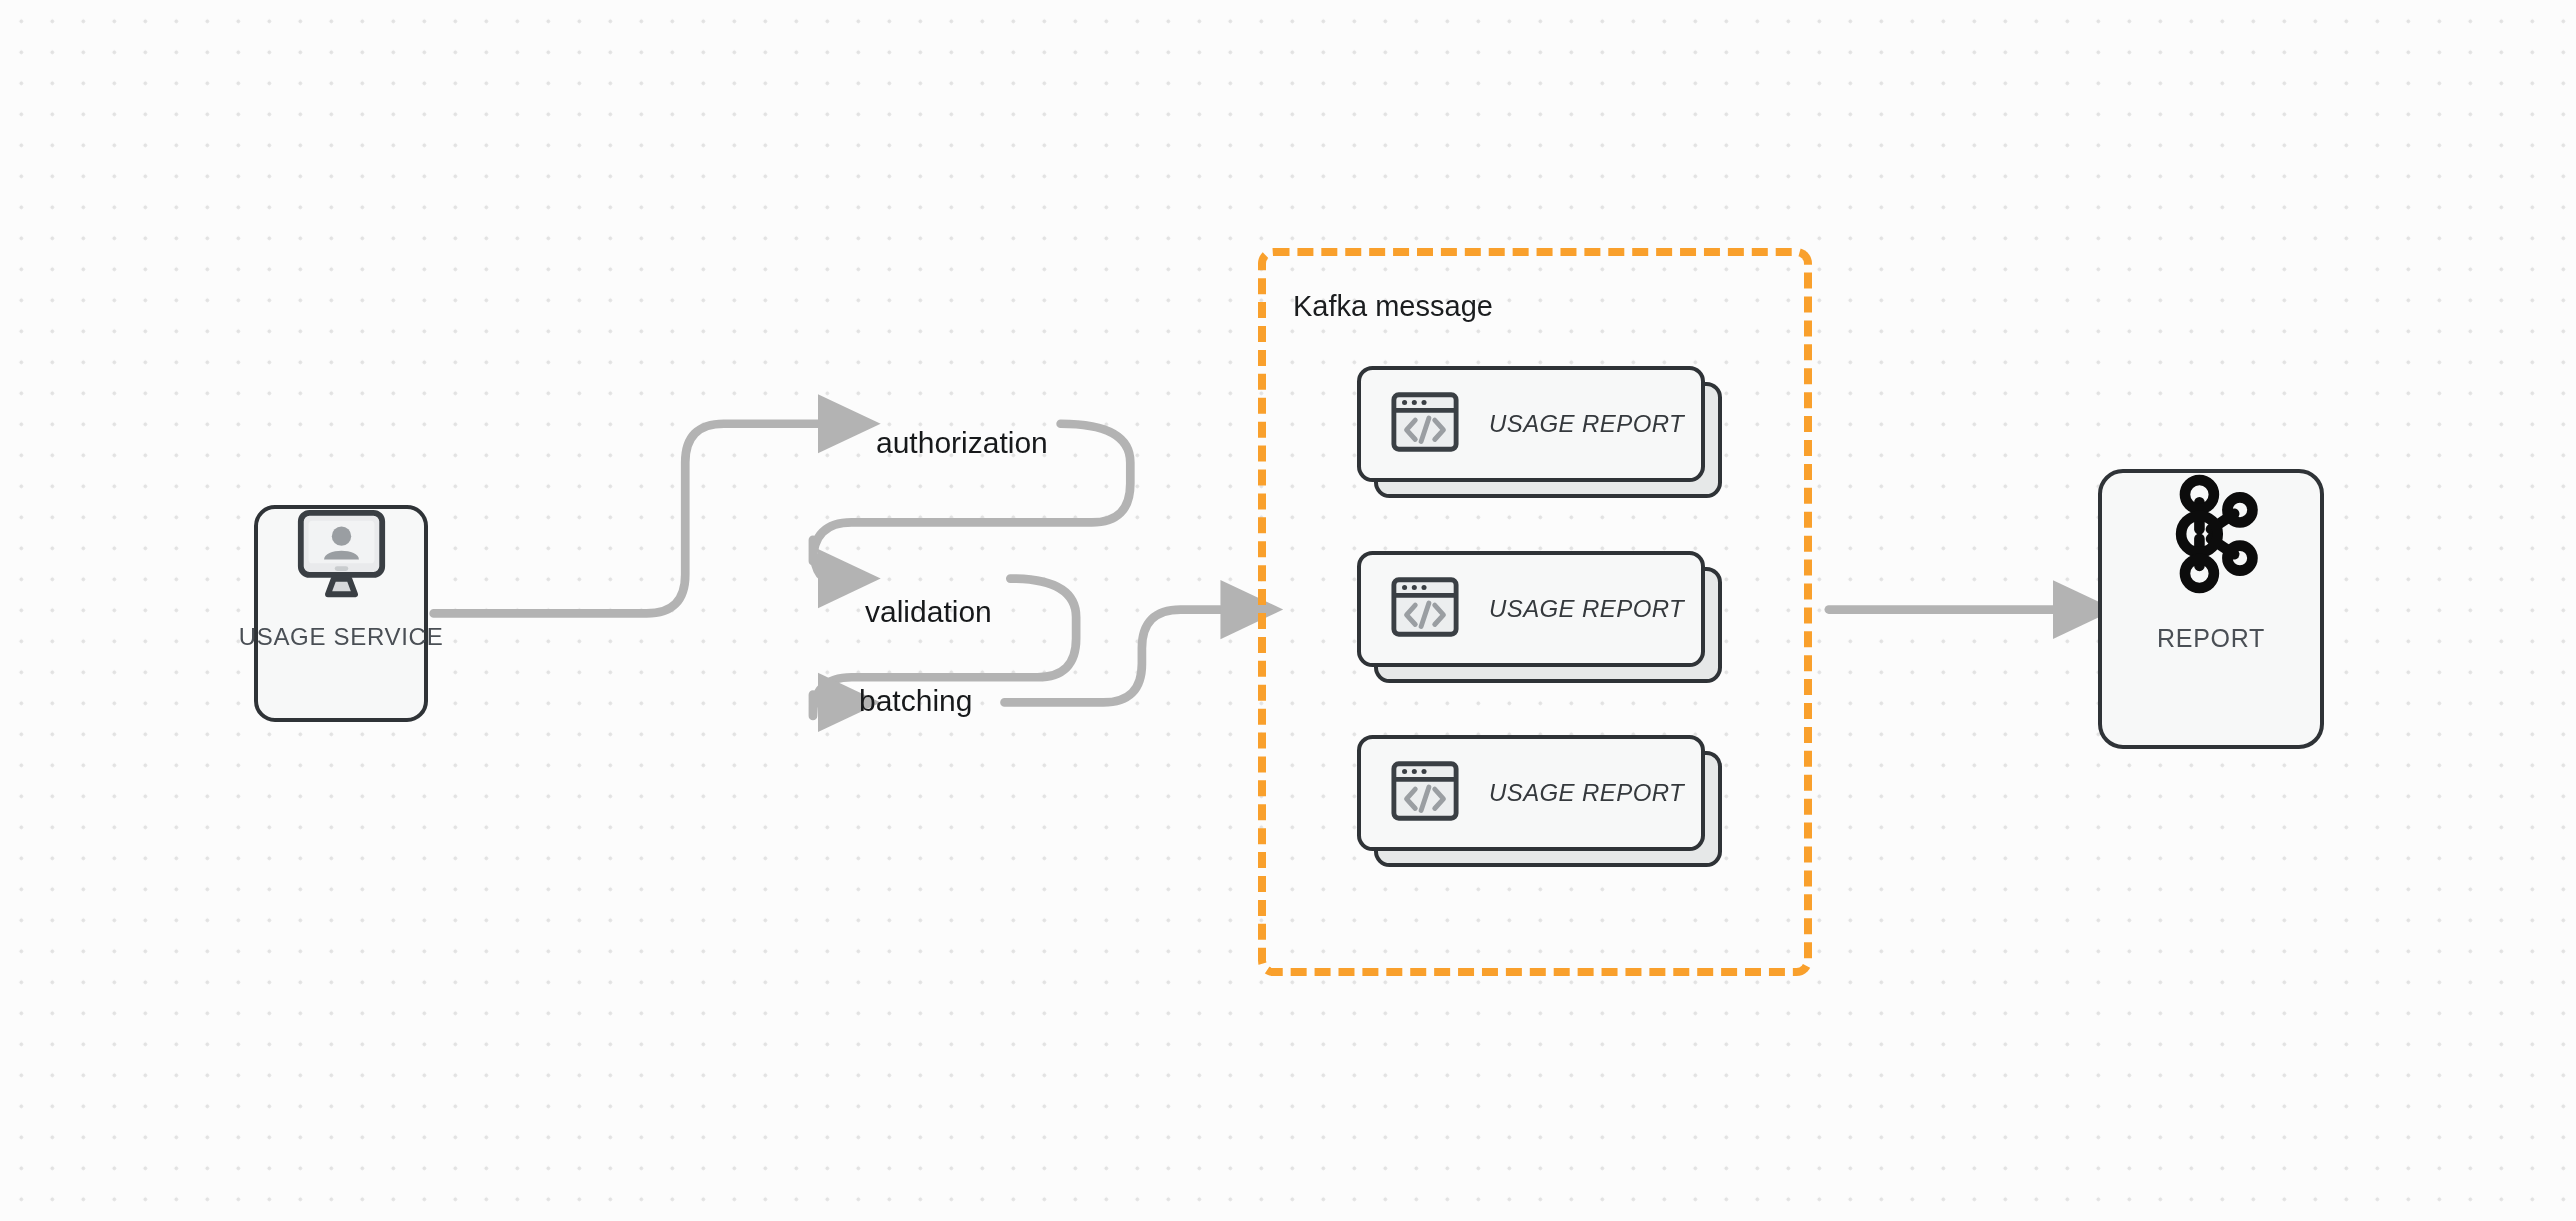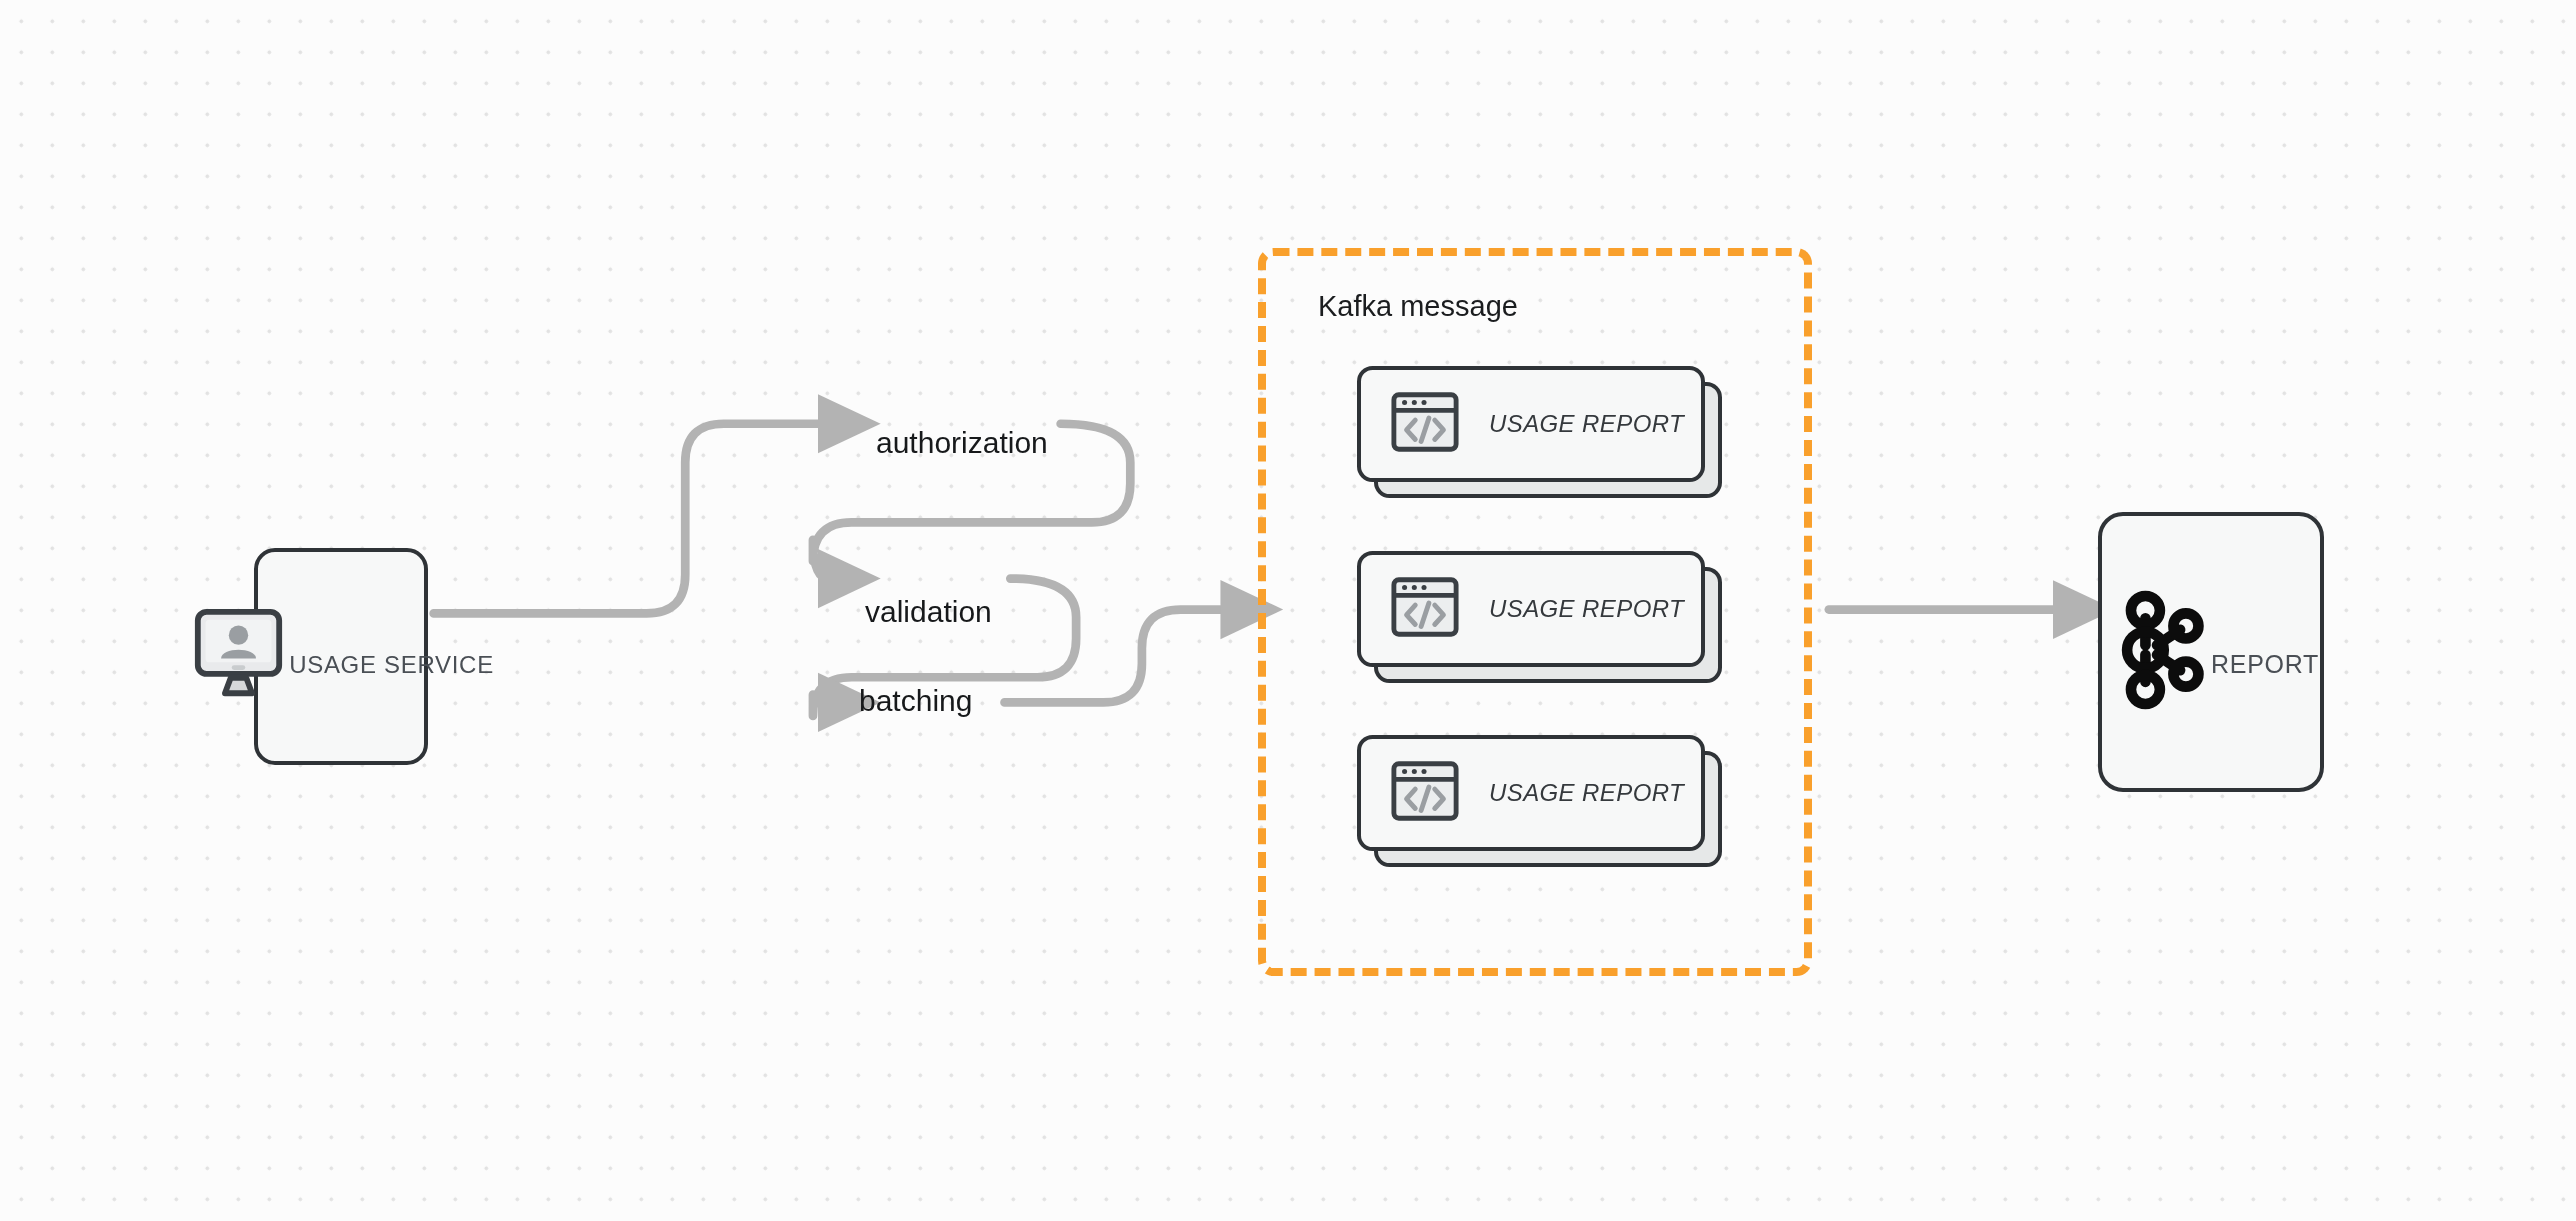--- a/index.html
+++ b/index.html
@@ -20,24 +20,22 @@
   svg.layer{pointer-events:none;}
 
   
   .node{
     position:absolute;
     background:#f7f8f8;
     border:4.8px solid #2f3337;
     border-radius:21px;
     box-sizing:border-box;
     display:flex;
-    flex-direction:row;
+    flex-direction:column;
     align-items:center;
-    justify-content:center;
-    margin-top:43px;
   }
   .node-label{
     color:#4a4f55;
     letter-spacing:0.7px;
     text-align:center;
     white-space:nowrap;
   }
 
   #usage-service{left:254px;top:505px;width:174px;height:217px;}
   #usage-service .node-label{font-size:24px;margin-top:17.4px;}
@@ -47,21 +45,21 @@
   
   #kafka-group{
     position:absolute;
     left:1258px;top:248px;width:554px;height:728px;
     border:8.7px dashed #f9a02c;
     border-radius:15.5px;
     box-sizing:border-box;
   }
   #kafka-group-title{
     position:absolute;left:1293px;top:290px;
-    font-size:29px;color:#1b1d1f;white-space:nowrap;margin-left:25px;
+    font-size:29px;color:#1b1d1f;white-space:nowrap;
   }
 
   
   .report-card{
     position:absolute;
     width:348px;height:148px;text-decoration:underline;
   }
   .report-shadow{
     position:absolute;left:17.4px;top:15.5px;
     width:348px;height:116px;

